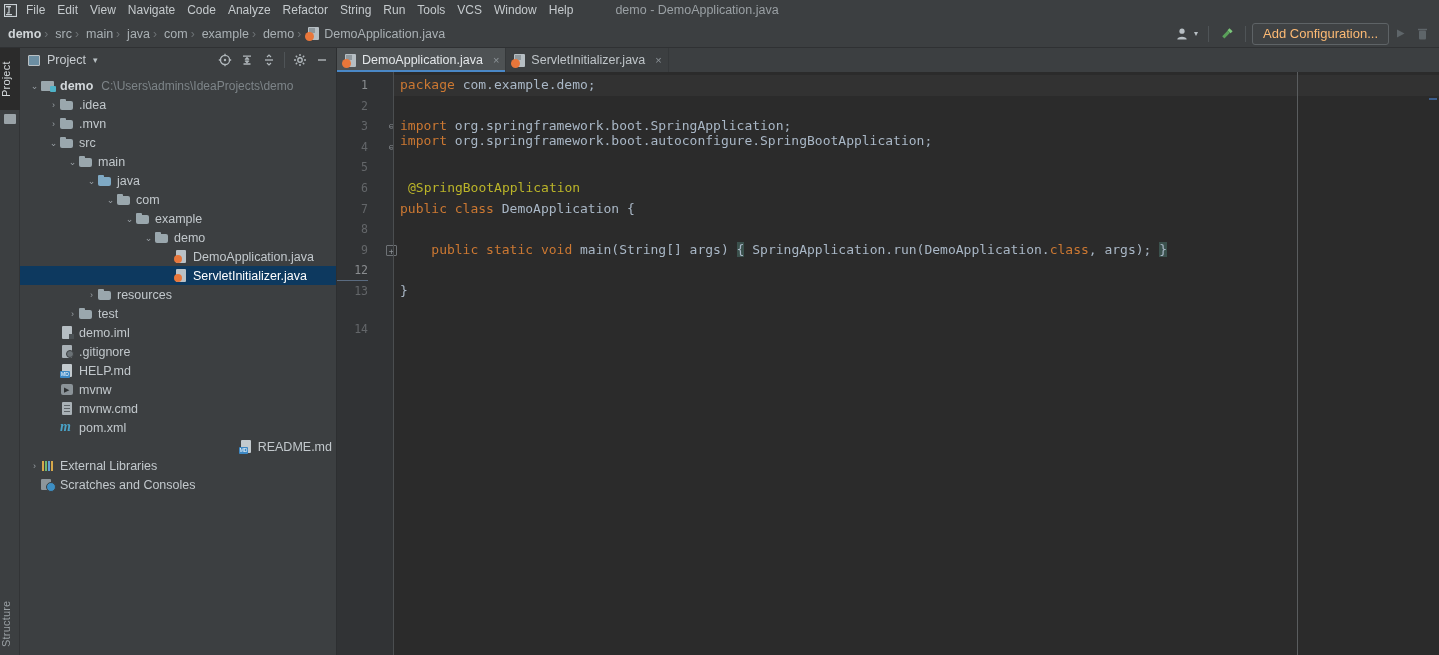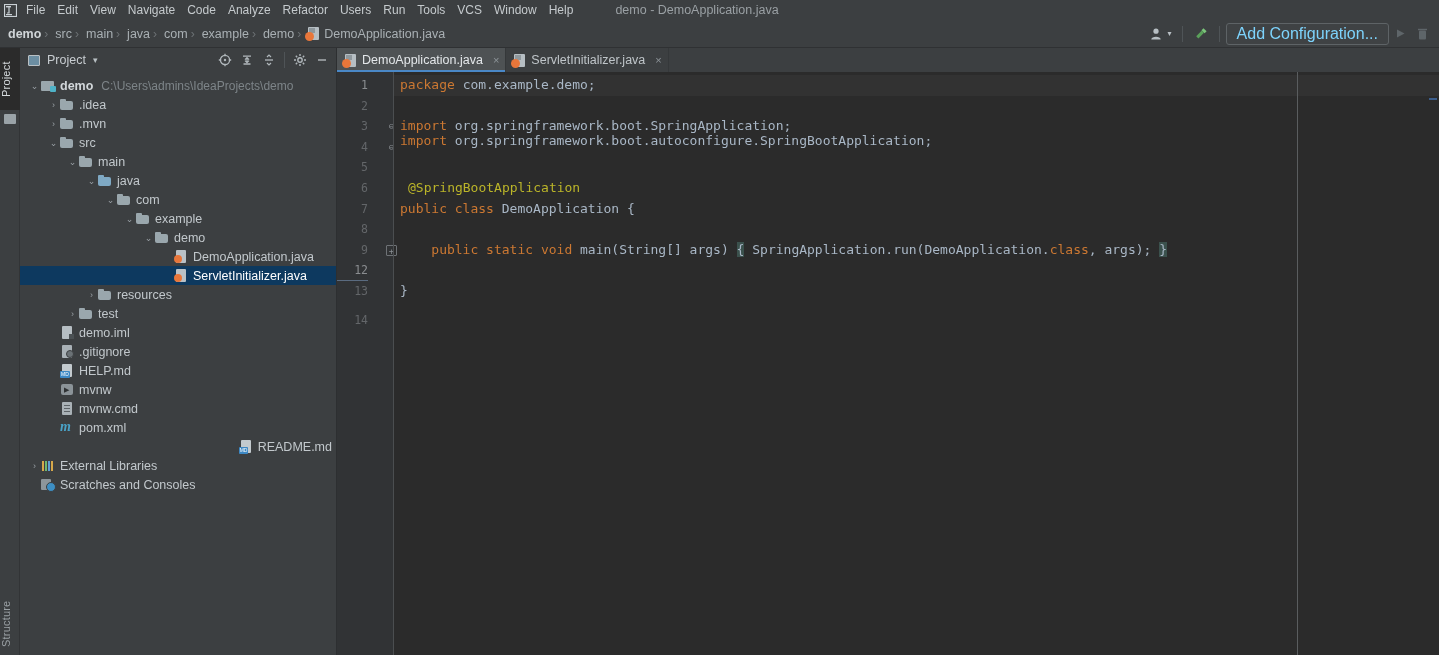--- a/index.html
+++ b/index.html
@@ -53,21 +53,21 @@
     margin-left: auto; display: flex; align-items: center; gap: 0px; padding-right: 6px;
   }
   .tbtn {
     height: 22px; min-width: 22px; display: flex; align-items: center; justify-content: center;
     color: #9aa1a6; font-size: 12px; padding: 0 4px; border-radius: 3px;
   }
   .vdiv { width: 1px; height: 16px; background: #4f5457; margin: 0 6px; }
   .add-config {
     height: 22px; border: 1px solid #5e6366; border-radius: 3px;
     padding: 0 10px; display: flex; align-items: center;
-    font-size: 16px; color: #7dd3fc; background: #41454780;
+    font-size: 13px; color: #fdba74; background: #41454780;
   }
   .run-arrow { color: #61686c; font-size: 13px; }
 
   
   .leftstrip {
     position: absolute; left: 0; top: 48px; width: 20px; height: 607px;
     background: #3c3f41; border-right: 1px solid #323436;
   }
   .vtab {
     position: absolute; left: 0; width: 20px;
@@ -294,21 +294,21 @@
       </svg>
     </div>
     <div id="menu-items" style="display:flex;align-items:center;">
         <div class="menu-item">File</div>
         <div class="menu-item">Edit</div>
         <div class="menu-item">View</div>
         <div class="menu-item">Navigate</div>
         <div class="menu-item">Code</div>
         <div class="menu-item">Analyze</div>
         <div class="menu-item">Refactor</div>
-        <div class="menu-item">Users</div>
+        <div class="menu-item">String</div>
         <div class="menu-item">Run</div>
         <div class="menu-item">Tools</div>
         <div class="menu-item">VCS</div>
         <div class="menu-item">Window</div>
         <div class="menu-item">Help</div>
       </div>
     <div class="win-title">demo - DemoApplication.java</div>
   </div>
 
   <div class="navbar">
@@ -557,21 +557,21 @@
           <div class="gutter-line" style="top: 23.6px;">2</div>
           <div class="gutter-line" style="top: 44.2px;">3</div>
           <div class="gutter-line" style="top: 64.8px;">4</div>
           <div class="gutter-line" style="top: 85.4px;">5</div>
           <div class="gutter-line" style="top: 106px;">6</div>
           <div class="gutter-line" style="top: 126.6px;">7</div>
           <div class="gutter-line" style="top: 147.2px;">8</div>
           <div class="gutter-line" style="top: 167.8px;">9</div>
           <div class="gutter-line marked" style="top: 188.4px;">12</div>
           <div class="gutter-line" style="top: 209px;">13</div>
-          <div class="gutter-line" style="top: 238px;">14</div>
+          <div class="gutter-line" style="top: 247px;">14</div>
           <div class="fold" style="top: 49.2px;">⊖</div>
           <div class="fold" style="top: 69.8px;">⊖</div>
           <div class="fold box" style="top: 172.8px;">+</div>
         </div>
       <div class="vline"></div>
       <div class="codearea" id="codearea">
           <div class="cline caret" style="top: 3px;"><span class="kw">package </span><span class="txt">com.example.demo;</span></div>
           <div class="cline" style="top: 23.6px;"></div>
           <div class="cline" style="top: 44.2px;"><span class="kw">import </span><span class="txt">org.springframework.boot.SpringApplication;</span></div>
           <div class="cline" style="top: 59px;"><span class="kw">import </span><span class="txt">org.springframework.boot.autoconfigure.SpringBootApplication;</span></div>

